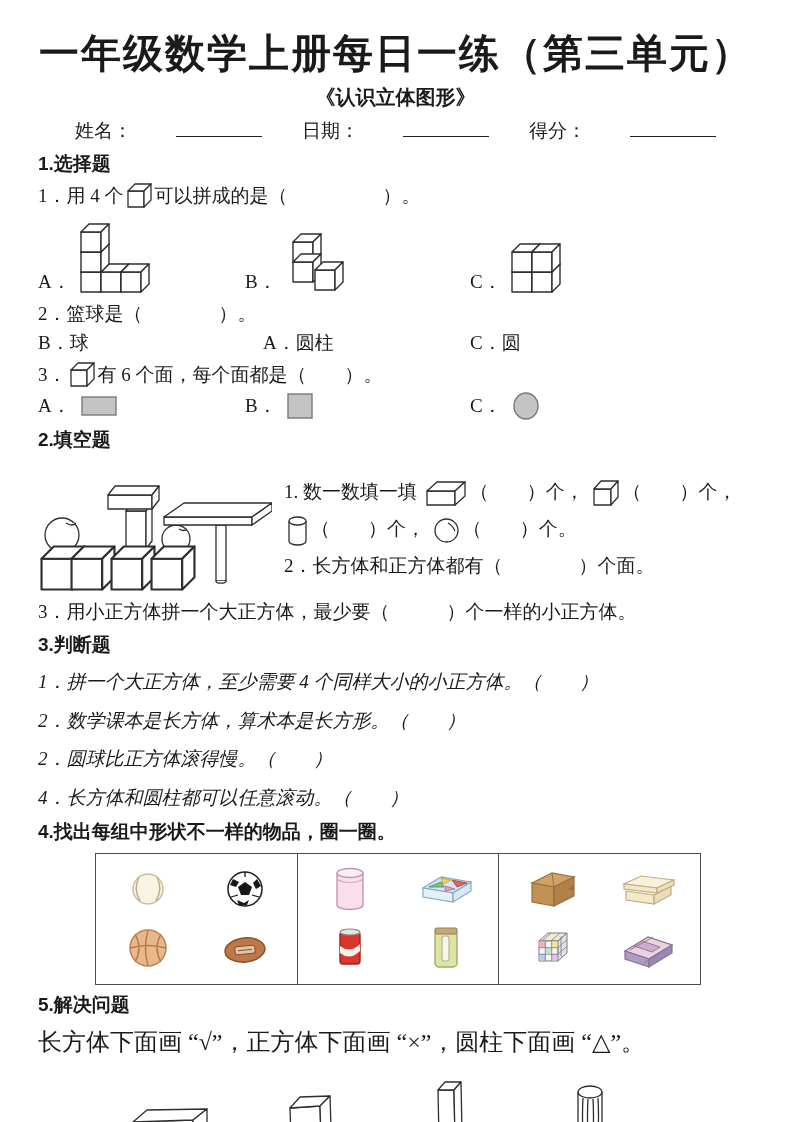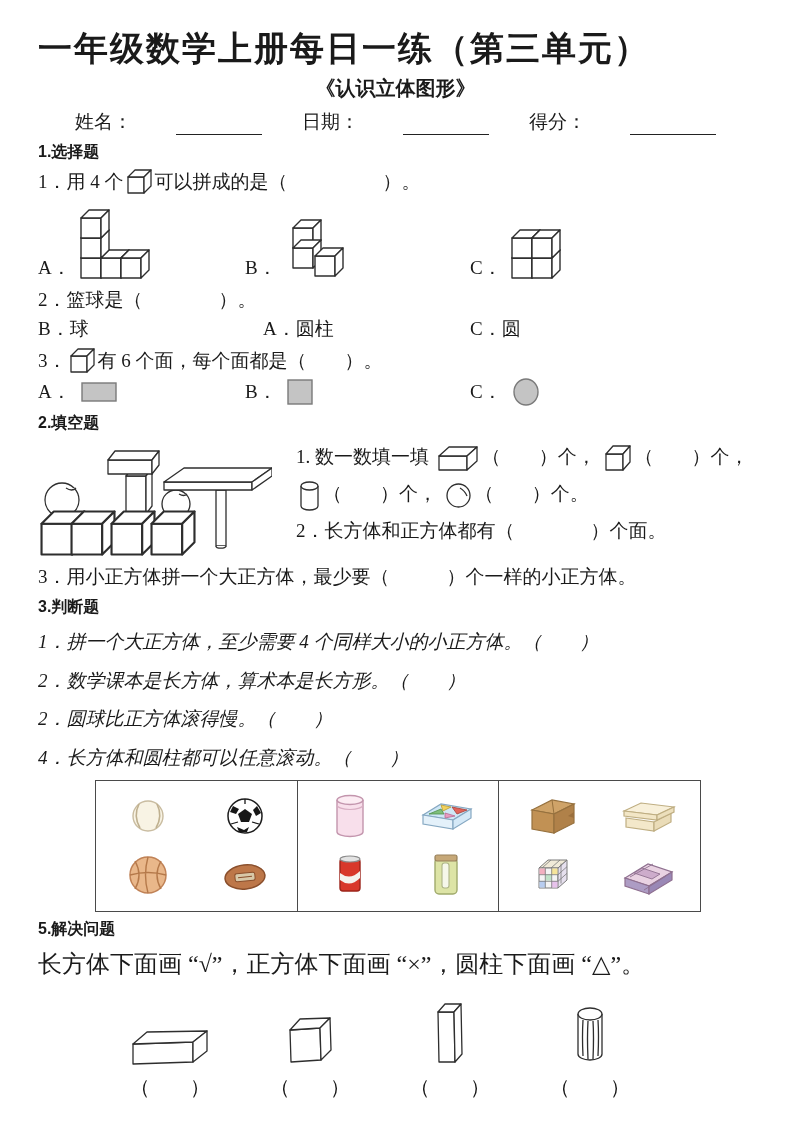--- a/index.html
+++ b/index.html
@@ -1,37 +1,37 @@
 <!DOCTYPE html>
 <html><head>
 <meta charset="utf-8">
 <style>
   * { margin:0; padding:0; box-sizing:border-box; }
   html,body { width:793px; height:1122px; background:#ffffff; }
   body { font-family:"Liberation Serif","DejaVu Serif",serif; color:#1a1a1a;
          font-size:19px; overflow:hidden; }
   .page { padding:26px 40px 0 38px; }
 
-  .title { text-align:left; font-size:34px; font-weight:700; letter-spacing:2px; }
+  .title { text-align:right; font-size:40px; font-weight:700; letter-spacing:2px; }
   .subtitle { text-align:center; font-size:20px; font-weight:700; margin-top:3px; }
   .meta { display:flex; justify-content:center; gap:40px; margin-top:7px; }
-  .meta-item { display:flex; align-items:flex-end;gap:44px; }
+  .meta-item { display:flex; align-items:flex-start;gap:44px; }
   .blank { display:inline-block; width:86px; border-bottom:1.6px solid #222; height:1.0em; }
 
   .sec-head { font-family:"Liberation Sans","DejaVu Sans",sans-serif; font-weight:700;
-              font-size:16px; margin-top:7px; }
+              font-size:19px; margin-top:7px; }
   .line { margin-top:5px; line-height:1.45; }
   .icube { vertical-align:-7px; margin:0 2px; }
 
   .opt-row { display:flex; align-items:flex-end; margin-top:3px; }
   .opt { display:flex; align-items:flex-end; gap:9px; }
   .opt.c1 { width:207px; } .opt.c2 { width:225px; } .opt.c3 { flex:1; }
   .shape-opt { display:flex; align-items:center; gap:10px; }
 
-  .s2row { display:flex; margin-top:4px; gap:24px; }
+  .s2row { display:flex; margin-top:20px; gap:12px; }
   .s2right { flex:1; line-height:1.95; }
   .fill-line svg { vertical-align:middle; margin:0 3px; }
 
   .judge .line { line-height:1.55; margin-top:9px;font-style:italic; }
 
   .s4table { display:flex; margin:8px 0 0 57px; width:606px; border:1.5px solid #4a4a4a; background:#fff; }
   .s4cell { flex:1; border-right:1.5px solid #4a4a4a; display:grid;
             grid-template-columns:1fr 1fr; place-items:center; padding:6px 4px; height:130px; }
   .s4cell:last-child { border-right:none; }
 
@@ -219,20 +219,21 @@
   <div class="line">3．用小正方体拼一个大正方体，最少要（　　　）个一样的小正方体。</div>
 
   <div class="judge">
     <div class="sec-head">3.判断题</div>
     <div class="line">1．拼一个大正方体，至少需要 4 个同样大小的小正方体。（　　）</div>
     <div class="line">2．数学课本是长方体，算术本是长方形。（　　）</div>
     <div class="line">2．圆球比正方体滚得慢。（　　）</div>
     <div class="line">4．长方体和圆柱都可以任意滚动。（　　）</div>
   </div>
 
+  <div class="sec-head">4.找出每组中形状不一样的物品，圈一圈。</div>
   <div class="s4table">
 
     <div class="s4cell">
       <svg width="40" height="40" viewBox="0 0 40 40">
           <circle cx="20" cy="20" r="15" fill="#f8f3e4" stroke="#c9bca0" stroke-width="1.4"></circle>
           <path d="M11,8 q-6,12 1,24" fill="none" stroke="#bfb08f" stroke-width="1.6"></path>
           <path d="M29,8 q6,12 -1,24" fill="none" stroke="#bfb08f" stroke-width="1.6"></path>
         </svg>
       <svg width="44" height="44" viewBox="0 0 44 44">
           <circle cx="22" cy="22" r="17" fill="#fff" stroke="#1c1c1c" stroke-width="1.5"></circle>

